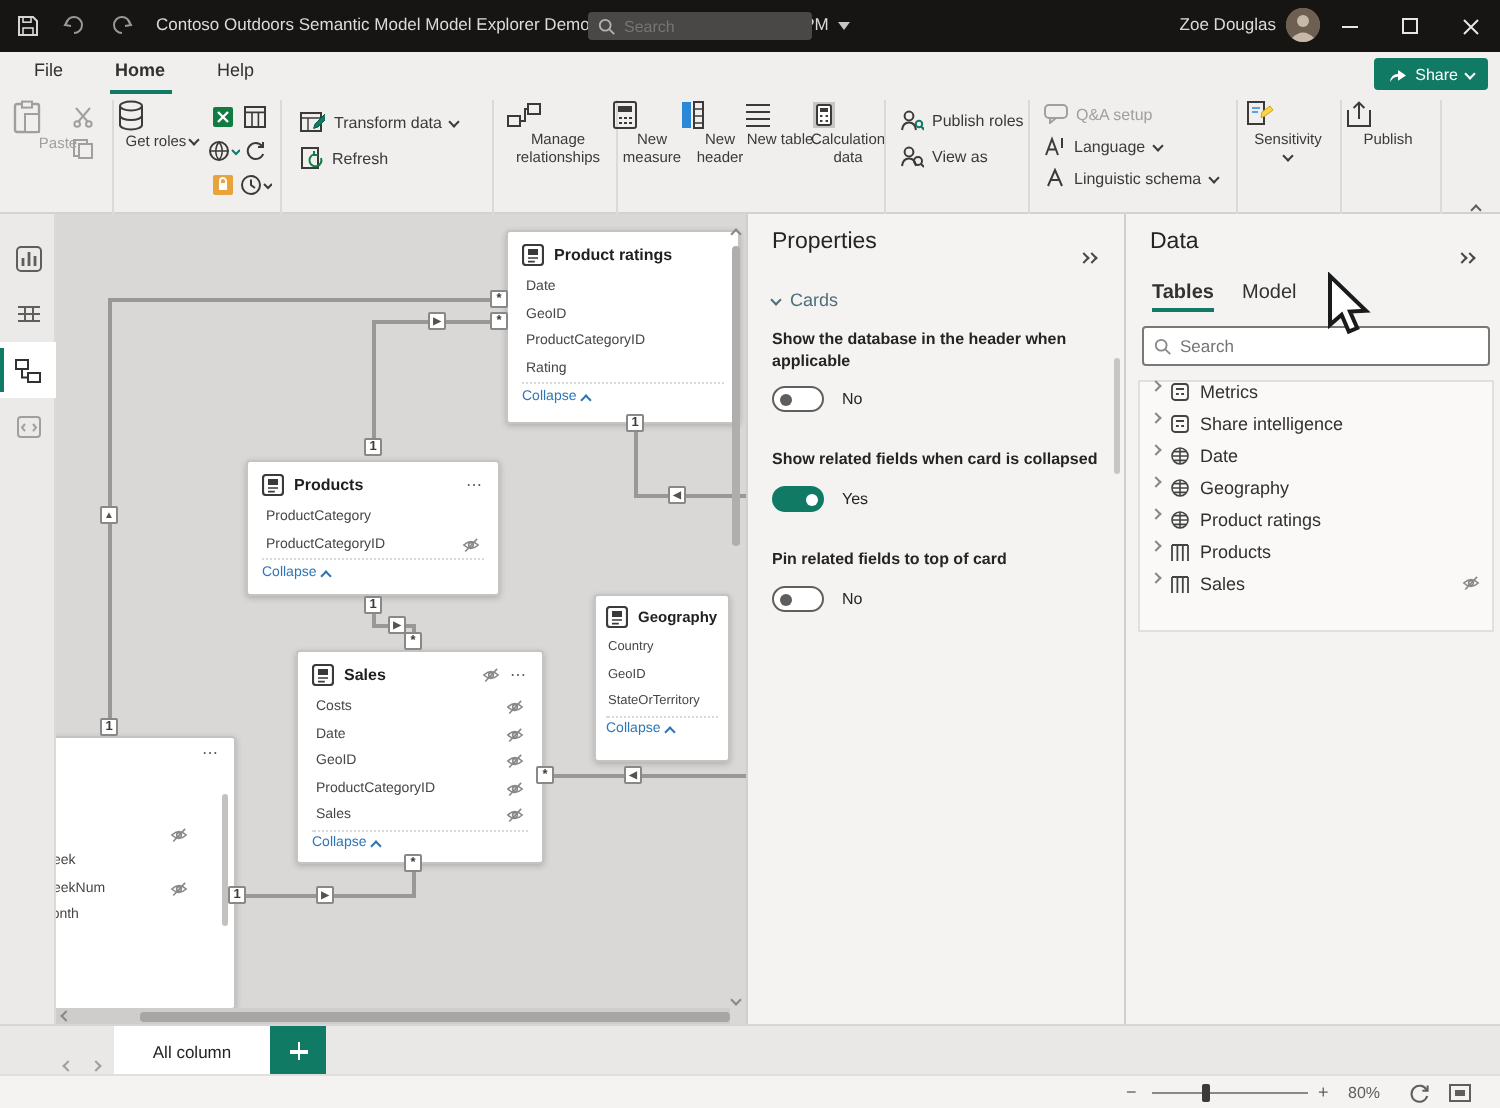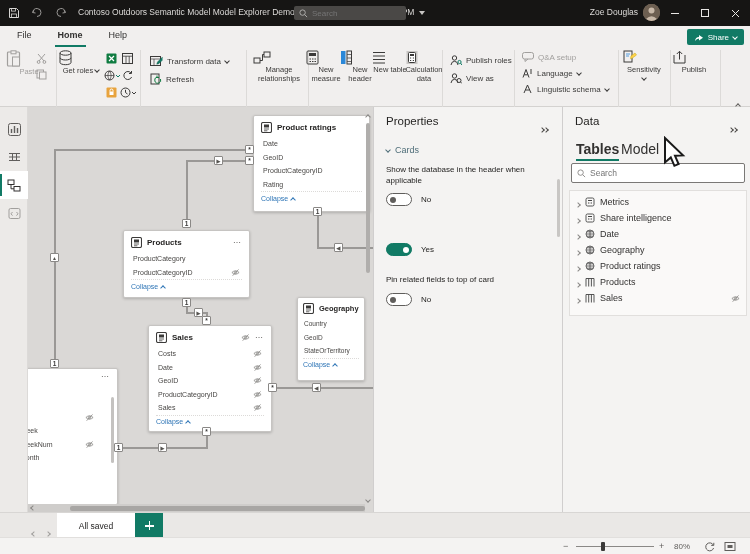--- a/index.html
+++ b/index.html
@@ -60,33 +60,33 @@
   .sb-v{position:absolute;right:1px;top:4px;width:8px;height:396px;z-index:4}
   .sb-v .th{position:absolute;left:2px;width:4px;background:#b0aeac;border-radius:2px}
   .sb-h{position:absolute;left:0;bottom:0;height:8px;width:337px;z-index:4;background:#cfcdcb}
   .sb-h .th{position:absolute;top:1.5px;height:5px;background:#a8a6a4;border-radius:2px}
 
   
   .panel{position:absolute;top:107px;height:405px;background:#f4f3f2;border-left:1px solid #d0cece}
   .ptitle{position:absolute;font-size:11.5px;font-weight:normal;color:#252423}
   .pcollapse{position:absolute;color:#484644}
   .sectionhdr{position:absolute;font-size:9px;color:#4f6e79;display:flex;align-items:center;gap:5px}
-  .setlabel{position:absolute;font-size:8px;color:#252423;line-height:1.35;font-weight:normal}
+  .setlabel{position:absolute;font-size:8px;color:#252423;line-height:1.35;font-weight:bold}
   .toggle{position:absolute;width:26px;height:13px;border:1px solid #605e5c;border-radius:7px;background:#fff}
   .toggle .knob{position:absolute;left:2.5px;top:2.5px;width:6px;height:6px;border-radius:50%;background:#605e5c}
   .toggle.on{background:var(--accent);border-color:var(--accent)}
   .toggle.on .knob{left:auto;right:2.5px;background:#fff}
   .tglval{position:absolute;font-size:8px;color:#252423}
-  .dtab{position:absolute;font-size:14px;color:#323130;padding-bottom:2px}
+  .dtab{position:absolute;font-size:10px;color:#323130;padding-bottom:2px}
   .dtab.active{font-weight:bold}
   .dtab.active::after{content:"";position:absolute;left:0;right:0;bottom:-2px;height:2px;background:var(--accent)}
   .searchbox{position:absolute;background:#fff;border:1px solid #7a7876;border-radius:2px;display:flex;align-items:center;gap:4px;padding:0 5px}
   .searchbox input{flex:1;border:none;outline:none;font-size:8.5px;color:#484644;background:transparent;width:100px}
   .treebox{position:absolute;background:#faf9f8;border:1px solid #e1dfdd}
-  .trow{display:flex;align-items:flex-end;height:16px;padding:0 6px;gap:5px;font-size:9px;color:#323130}
+  .trow{display:flex;align-items:flex-start;height:16px;padding:0 6px;gap:5px;font-size:9px;color:#323130}
   .trow .lbl{flex:1;white-space:nowrap;overflow:hidden}
 
   
   .tabbar{position:absolute;left:0;top:512px;width:750px;height:25px;background:#eae8e6;border-top:1px solid #d8d6d4}
   .pagetab{position:absolute;left:57px;top:0;width:78px;height:25px;background:#fff;display:flex;align-items:center;justify-content:center;font-size:8.5px;color:#252423}
   .addtab{position:absolute;left:135px;top:0;width:28px;height:25px;background:var(--accent);display:flex;align-items:center;justify-content:center}
   .statusbar{position:absolute;left:0;top:537px;width:750px;height:17px;background:#f4f3f2;border-top:1px solid #e1dfdd}
   .zoomtxt{position:absolute;font-size:8px;color:#605e5c}
   .plus{position:relative;width:9px;height:9px}
   .plus::before{content:"";position:absolute;left:0;top:4px;width:9px;height:1.6px;background:#fff}
@@ -634,20 +634,21 @@
     <span class="pcollapse" style="left:166px;top:11px"><span class="cvr"></span><span class="cvr"></span></span>
     <div class="sectionhdr" style="left:12px;top:38px">
       <span class="cv" style="color:#4f6e79"></span>
       <span>Cards</span>
     </div>
     <div class="setlabel" style="left:12px;top:58px;width:160px">Show the database in the header when applicable</div>
     <div class="toggle" style="left:12px;top:86px">
         <div class="knob"></div>
       </div>
     <span class="tglval" style="left:47px;top:88px">No</span>
+    <div class="setlabel" style="left:12px;top:118px;width:170px">Show related fields when card is collapsed</div>
     <div class="toggle on" style="left:12px;top:136px">
         <div class="knob"></div>
       </div>
     <span class="tglval" style="left:47px;top:138px">Yes</span>
     <div class="setlabel" style="left:12px;top:168px;width:170px">Pin related fields to top of card</div>
     <div class="toggle" style="left:12px;top:186px">
         <div class="knob"></div>
       </div>
     <span class="tglval" style="left:47px;top:188px">No</span>
     <div style="position:absolute;right:2px;top:72px;width:3px;height:58px;background:#c8c6c4;border-radius:2px"></div>
@@ -726,21 +727,21 @@
   <div class="abs" style="left:662px;top:136px;z-index:50;pointer-events:none">
     <svg width="26" height="34" viewBox="0 0 13 17">
         <path d="M1.5 1 L1.5 13.2 L4.4 10.7 L6.2 14.9 L8.3 14 L6.5 9.9 L10.5 9.7 Z" fill="#fff" stroke="#1a1a1a" stroke-width="1"></path>
       </svg>
   </div>
 
   <div class="tabbar">
     <span class="abs" style="left:32px;top:9px;color:#a19f9d"><span class="cvr" style="transform:rotate(135deg)"></span></span>
     <span class="abs" style="left:46px;top:9px;color:#a19f9d"><span class="cvr"></span></span>
     <div class="pagetab">
-        <span>All saved</span>
+        <span>All column</span>
       </div>
     <div class="addtab">
         <span class="plus"></span>
       </div>
   </div>
 
   <div class="statusbar">
     <span class="abs" style="left:563px;top:3px;color:#605e5c;font-size:9px">−</span>
     <div class="abs" style="left:576px;top:8px;width:78px;height:1px;background:#8a8886"></div>
     <div class="abs" style="left:601px;top:4px;width:4px;height:9px;background:#3b3a39;border-radius:1px"></div>

